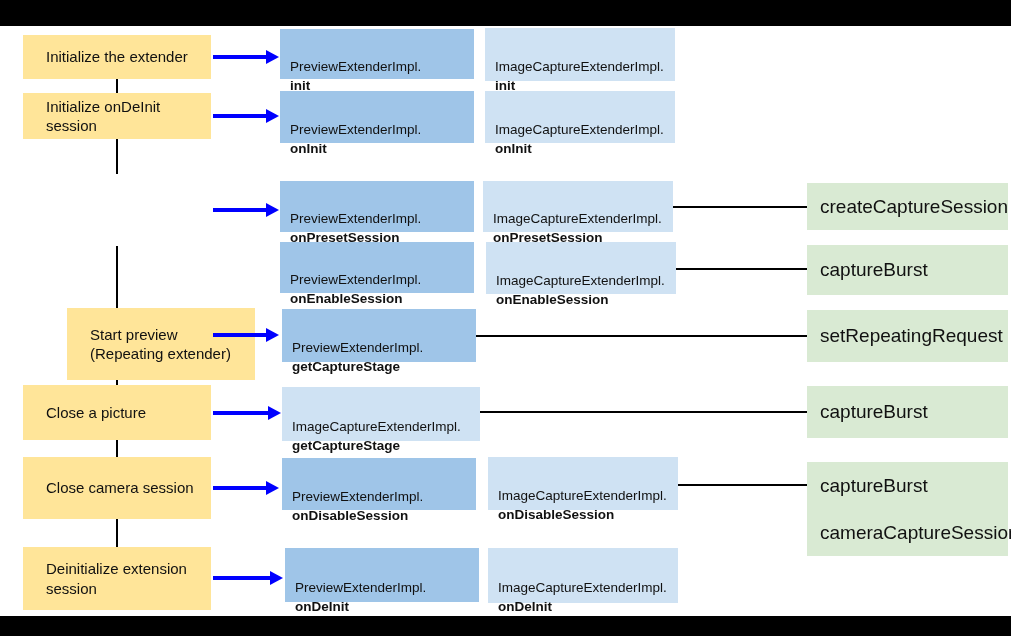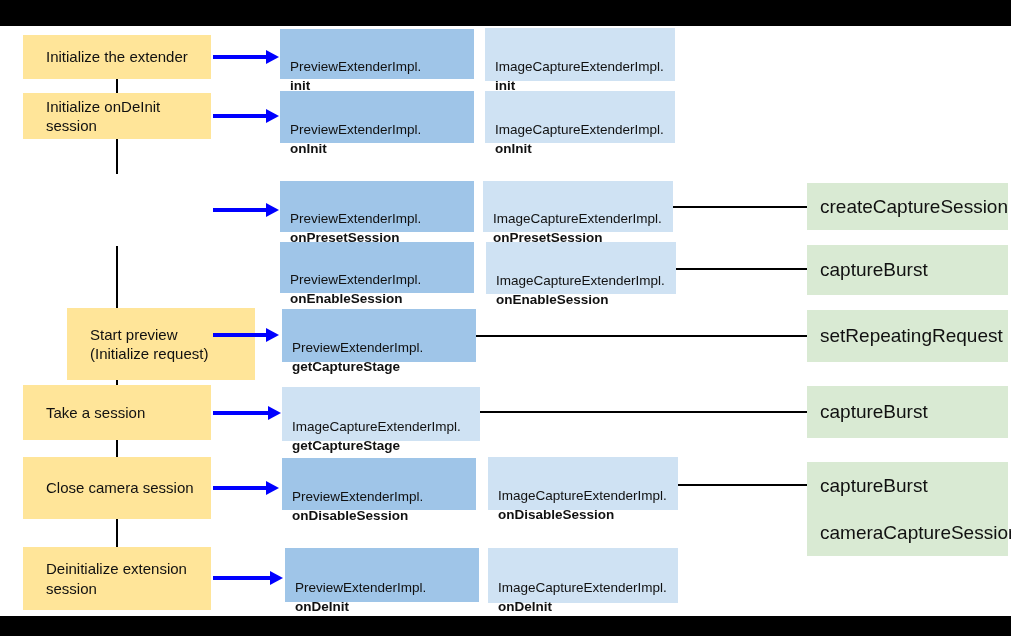--- a/index.html
+++ b/index.html
@@ -51,24 +51,24 @@
   <div class="box step" style="left:23px;top:35px;width:188px;height:44px;">
     <span>Initialize the extender</span>
       <span></span>
   </div>
   <div class="box step" style="left:23px;top:93px;width:188px;height:46px;">
     <span>Initialize onDeInit</span>
       <span>session</span>
   </div>
   <div class="box step" style="left:23px;top:308px;width:188px;height:72px;margin-left:44px;">
     <span>Start preview</span>
-      <span>(Initialize request)</span>
+      <span>(Repeating extender)</span>
   </div>
   <div class="box step" style="left:23px;top:385px;width:188px;height:55px;">
-    <span>Take a session</span>
+    <span>Close a picture</span>
       <span></span>
   </div>
   <div class="box step" style="left:23px;top:457px;width:188px;height:62px;">
     <span>Close camera session</span>
       <span></span>
   </div>
   <div class="box step" style="left:23px;top:547px;width:188px;height:63px;">
     <span>Deinitialize extension</span>
       <span>session</span>
   </div>

